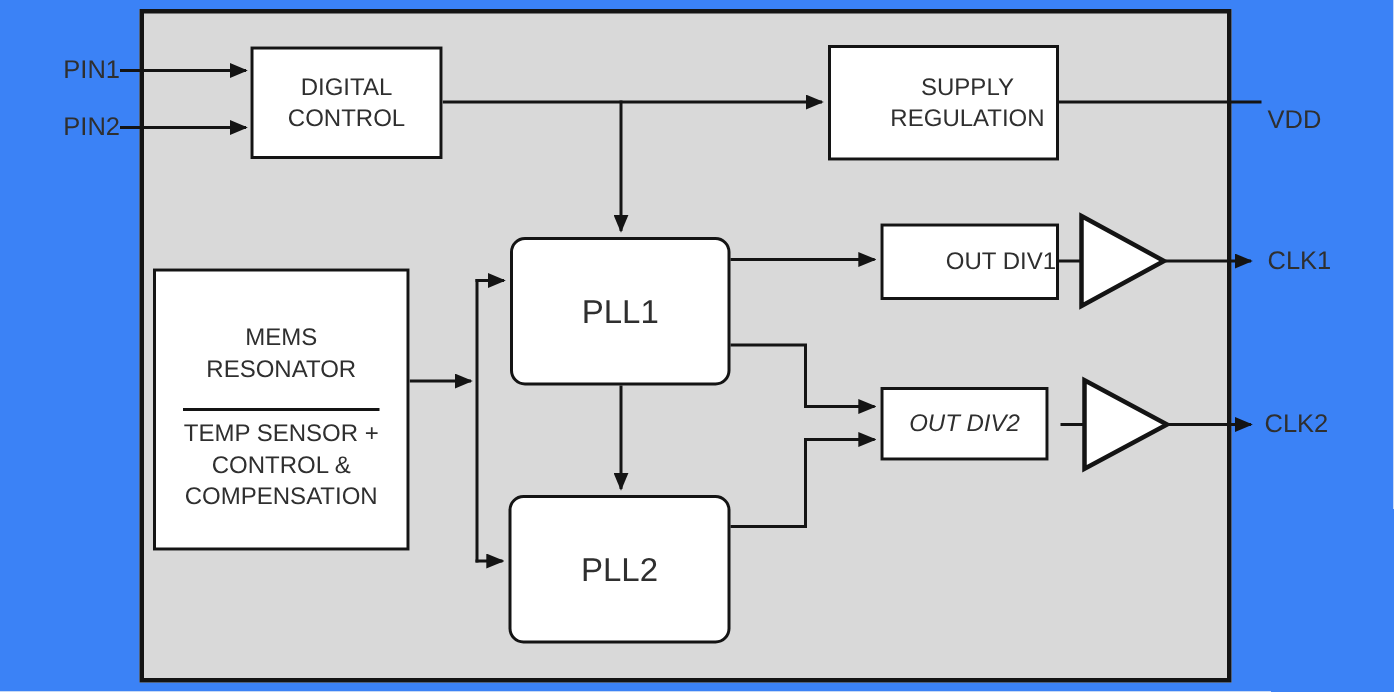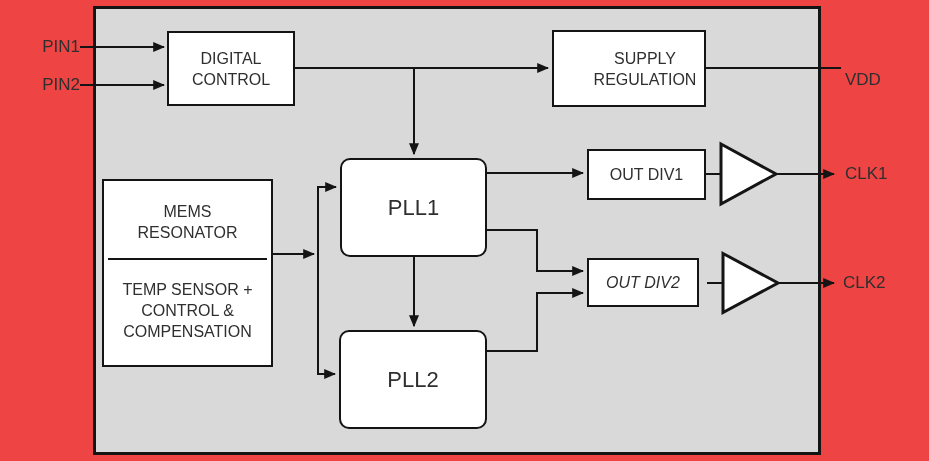--- a/index.html
+++ b/index.html
@@ -1,20 +1,20 @@
 <!DOCTYPE html>
 <html><head>
 <meta charset="utf-8">
 <style>
   html, body { margin: 0; padding: 0; background: #ffffff; }
   #stage {
     position: relative;
     width: 929px;
     height: 461px;
-    background: #ef4444;
+    background: #3b82f6;
     font-family: "Liberation Sans", "DejaVu Sans", sans-serif;
     color: #2f2f2f;
     overflow: hidden;
   }
   #chip {
     position: absolute;
     left: 93px; top: 6px;
     width: 728px; height: 449px;
     background: #d9d9d9;
     border: 3px solid #141414;
@@ -40,30 +40,30 @@
     line-height: 21px;
     white-space: pre-line;
     z-index: 2;
     color: #2f2f2f;
   }
   .block.pll { font-size: 22px; line-height: 26px; border-radius: 10px; }
   #block-digital-control   { left: 167px; top: 31px;  width: 128px; height: 75px; }
   #block-supply-regulation { left: 552px; top: 30px;  width: 154px; height: 77px; padding-left: 32px; }
   #block-mems              { left: 102px; top: 179px; width: 171px; height: 188px;
                              display: flex; flex-direction: column; align-items: stretch;
-                             justify-content: flex-start; padding: 4px; }
+                             justify-content: flex-start; padding: 18px; }
   .mems-section {
     display: flex; align-items: center; justify-content: center;
     text-align: center; white-space: pre-line;
   }
   #mems-top    { height: 73px; border-bottom: 2px solid #141414; }
   #mems-bottom { flex: 1; border-radius: 14px; }
   #block-pll1    { left: 340px; top: 158px; width: 147px; height: 99px; }
   #block-pll2    { left: 339px; top: 330px; width: 148px; height: 99px; }
-  #block-outdiv1 { left: 587px; top: 149px; width: 119px; height: 51px; }
+  #block-outdiv1 { left: 587px; top: 149px; width: 119px; height: 51px; justify-content: flex-end; }
   #block-outdiv2 { left: 587px; top: 258px; width: 112px; height: 49px; font-style: italic; }
   .pin-label {
     position: absolute;
     font-size: 17px;
     line-height: 20px;
     height: 20px;
     z-index: 2;
     color: #2f2f2f;
   }
   #label-pin1 { left: 20px;  top: 37px;  width: 60px; text-align: right; }

